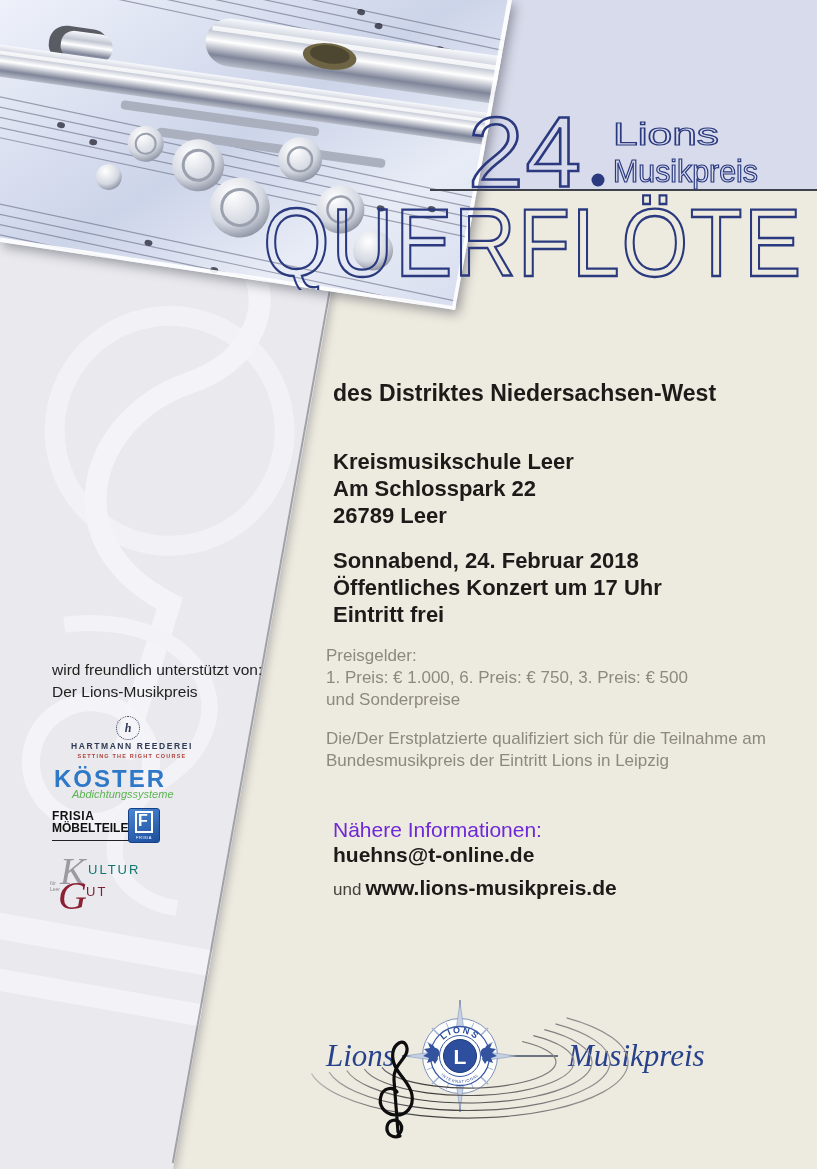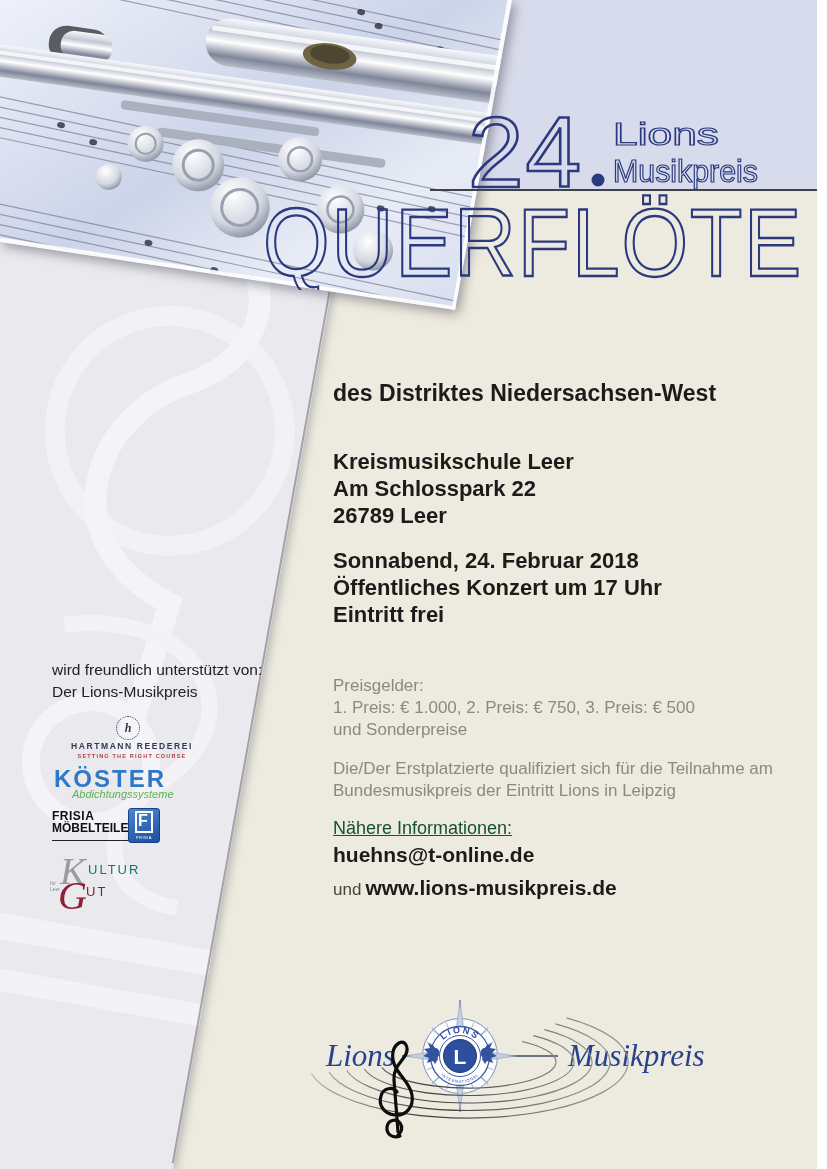--- a/index.html
+++ b/index.html
@@ -19,22 +19,22 @@
               transform:rotate(10.2deg);transform-origin:top left;}
 
   
   .photo-wrap{left:0;top:0;width:520px;height:320px;filter:drop-shadow(3px 4px 6px rgba(50,50,65,.45));}
   .photo{position:absolute;left:0;top:0;width:515px;height:315px;
          clip-path:polygon(0 0,512px 0,455px 310px,0 242px);}
 
   
   .subtitle{left:333px;top:380px;font-size:23px;font-weight:bold;}
   .block{left:333px;font-size:22px;font-weight:bold;line-height:27px;}
-  .gray{left:333px;font-size:17px;line-height:22px;color:#8e897f;font-weight:normal;margin-top:30px;}
-  .info-label{left:333px;top:818px;font-size:18px;color:#14532d;text-decoration:underline;}
+  .gray{left:326px;font-size:17px;line-height:22px;color:#8e897f;font-weight:normal;}
+  .info-label{left:333px;top:818px;font-size:21px;color:#6d28d9;}
   .email{left:333px;top:843px;font-size:21px;font-weight:bold;}
   .webline{left:333px;top:876px;font-size:21px;font-weight:bold;}
   .webline .prefix{font-size:17px;font-weight:normal;color:#45433e;padding-right:4px;}
 
   
   .sb-intro{left:52px;top:659px;font-size:15.5px;line-height:22px;color:#232220;}
   .hartmann-icon{left:116px;top:716px;width:22px;height:22px;border:1px dotted #2e3a55;border-radius:50%;
                  display:flex;align-items:center;justify-content:center;
                  font:italic bold 12px "Liberation Serif",serif;color:#2e3a55;}
   .hartmann-name{left:52px;top:741px;width:160px;text-align:center;font-size:8.5px;letter-spacing:1.6px;
@@ -212,21 +212,21 @@
   </div>
 
   <div class="abs block" style="top:547px;">
     <div>Sonnabend, 24. Februar 2018</div>
     <div>Öffentliches Konzert um 17 Uhr</div>
     <div>Eintritt frei</div>
   </div>
 
   <div class="abs gray" style="top:645px;">
     <div>Preisgelder:</div>
-    <div>1. Preis: € 1.000, 2. Preis: € 750, 3. Preis: € 500</div>
+    <div>1. Preis: € 1.000, 6. Preis: € 750, 3. Preis: € 500</div>
     <div>und Sonderpreise</div>
   </div>
 
   <div class="abs gray" style="top:728px;">
     <div>Die/Der Erstplatzierte qualifiziert sich für die Teilnahme am</div>
     <div>Bundesmusikpreis der Eintritt Lions in Leipzig</div>
   </div>
 
   <div class="abs info-label">Nähere Informationen:</div>
   <div class="abs email">huehns@t-online.de</div>

